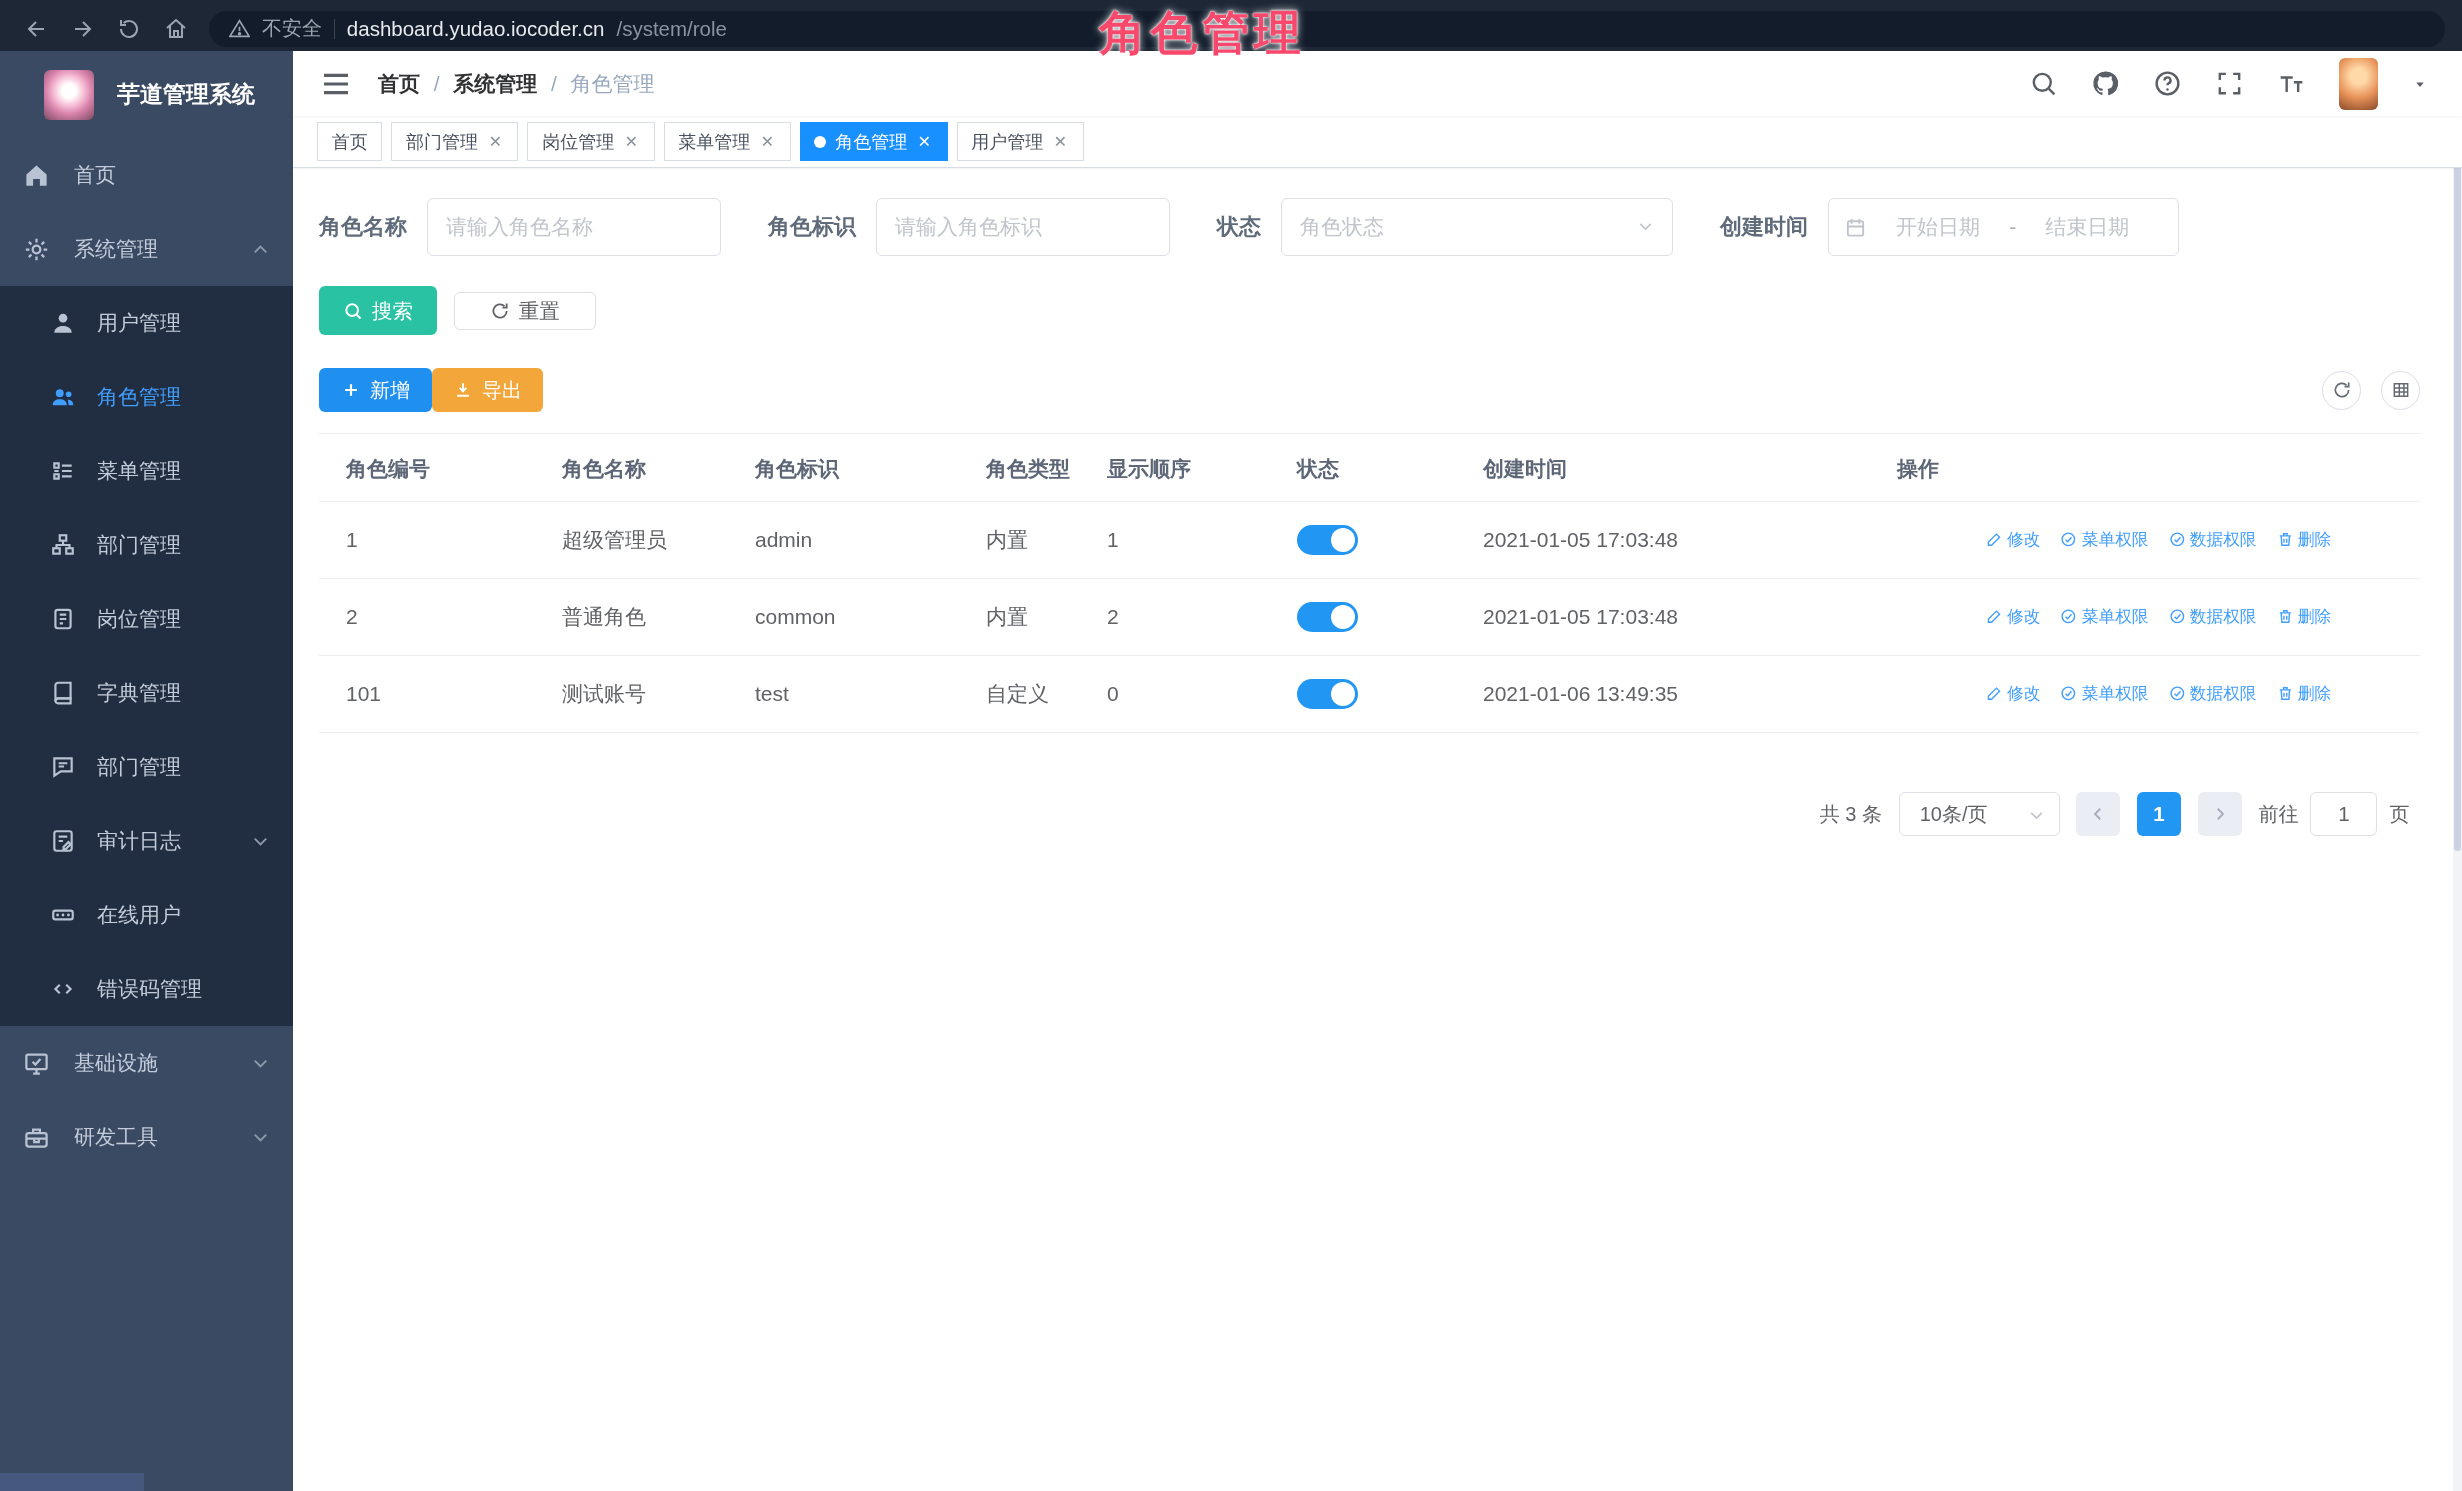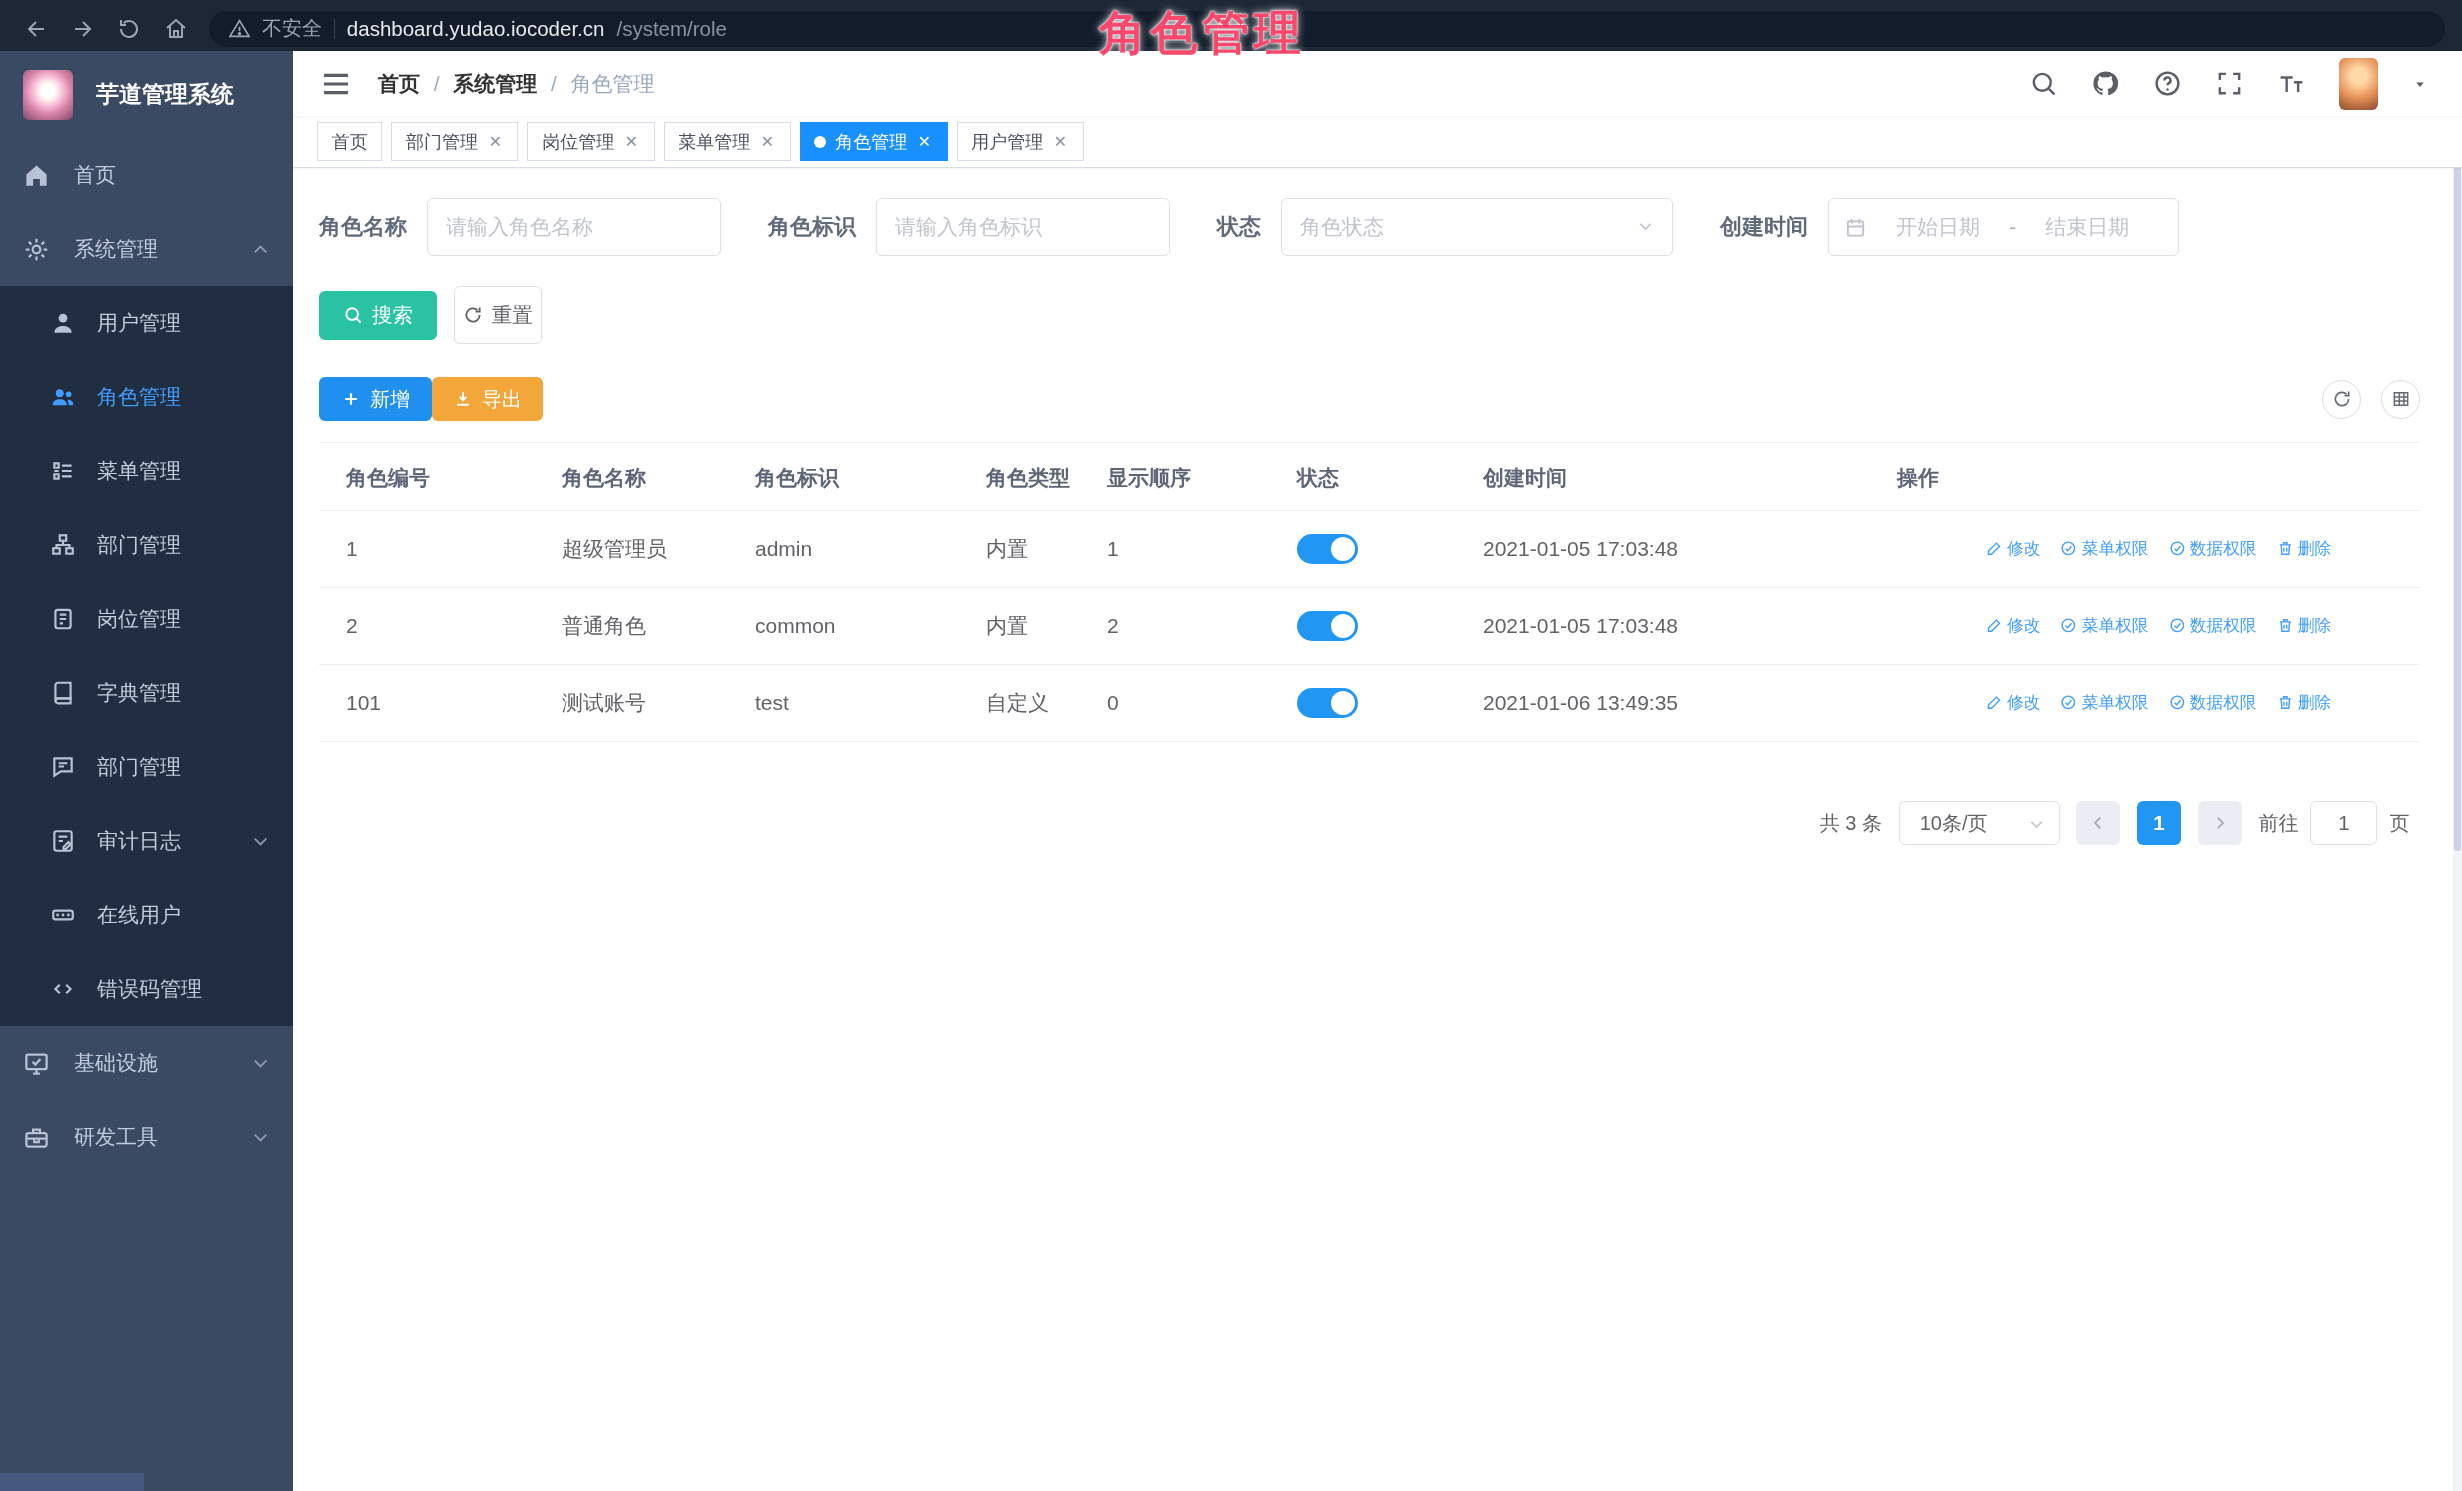--- a/index.html
+++ b/index.html
@@ -44,21 +44,21 @@
   .updatepill{display:flex;align-items:center;gap:9px;border:1.5px solid #d07030;border-radius:20px;
     padding:4.6px 9px 4.6px 15px;margin-left:7.6px}
   .updatetxt{color:#e8eaed;font-size:20px;white-space:nowrap}
   .kebab{width:4.6px;height:4.6px;border-radius:50%;background:#c3662f;box-shadow:0 7.6px 0 #c3662f,0 -7.6px 0 #c3662f;margin:0 4.6px}
   .annotation{position:absolute;left:1099px;top:1.5px;z-index:50;font-size:47px;font-weight:bold;letter-spacing:4.6px;
     color:#f8486c;text-shadow:0 0 9px rgba(255,255,255,.95),0 0 3px #ffffff,0 0 1.5px #ffffff;pointer-events:none}
   
   .app{position:absolute;top:51px;left:0;right:0;bottom:0;display:flex}
   
   .sidebar{position:relative;width:293px;background:#3b4a63;color:#c3ccda;flex:0 0 auto;font-size:21px;overflow:hidden}
-  .logo{height:87px;display:flex;align-items:center;padding-left:23px;gap:23px}
+  .logo{height:87px;display:flex;align-items:center;padding-left:44px;gap:23px}
   .logoimg{width:50px;height:50px;border-radius:6px;flex:0 0 auto;
     background:radial-gradient(circle at 50% 42%,#ffffff 18%,#f6bcd4 40%,#d983ab 60%,#7a4a62 100%)}
   .logotitle{color:#fff;font-size:23px;font-weight:bold;white-space:nowrap}
   .mitem{height:74px;display:flex;align-items:center;padding:0 21px 0 23px;gap:24px;cursor:pointer}
   .mitem .ic{width:27px;height:27px;color:#b8c2d2;flex:0 0 auto}
   .mitem .mlabel{flex:1;white-space:nowrap}
   .mitem .arr{width:23px;height:23px;color:#8d99ab;flex:0 0 auto}
   .submenu{background:#212d40}
   .smitem{height:74px;display:flex;align-items:center;padding:0 21px 0 50px;gap:21px;cursor:pointer}
   .smitem .ic{width:26px;height:26px;color:#b8c2d2;flex:0 0 auto}
@@ -106,21 +106,21 @@
     padding:0 15px;gap:10.6px;background:#fff}
   .daterange .cal{width:23px;height:23px;color:#c0c4cc;flex:0 0 auto}
   .dinput{border:none;outline:none;width:121px;font-size:21px;color:#606266;text-align:center}
   .dinput::placeholder{color:#c0c4cc}
   .dsep{color:#a8abb2;font-size:21px}
   .btnrow{margin-top:30px;display:flex;align-items:center;gap:16.7px}
   .btn{display:inline-flex;align-items:center;justify-content:center;gap:9px;border-radius:6px;cursor:pointer;
     font-size:20.5px;border:0.8px solid transparent;white-space:nowrap}
   .btn .ic{width:20px;height:20px}
   .btn-search{height:49px;padding:0 23px;background:#29c3a3;color:#fff}
-  .btn-reset{height:58px;padding:0 8px;background:#fff;border-color:#dcdfe6;color:#606266}
+  .btn-reset{height:38px;padding:0 35px;background:#fff;border-color:#dcdfe6;color:#606266}
   .toolrow{margin-top:33px;display:flex;align-items:center}
   .btn-add{height:44px;padding:0 21px;background:#2090f0;color:#fff;font-size:20px}
   .btn-export{height:44px;padding:0 20px;background:#f3a73a;color:#fff;font-size:20px;}
   .toolright{margin-left:auto;display:flex;align-items:center;gap:20px}
   .cbtn{width:39px;height:39px;border-radius:50%;border:0.8px solid #dadde6;display:flex;align-items:center;
     justify-content:center;color:#646a73;cursor:pointer;background:#fff}
   .cbtn .ic{width:20px;height:20px}
   
   table.role{width:100%;border-collapse:collapse;margin-top:21px;table-layout:fixed}
   table.role th{font-size:21px;color:#5c6677;font-weight:700;text-align:left;padding:21px 0 18px 0;

